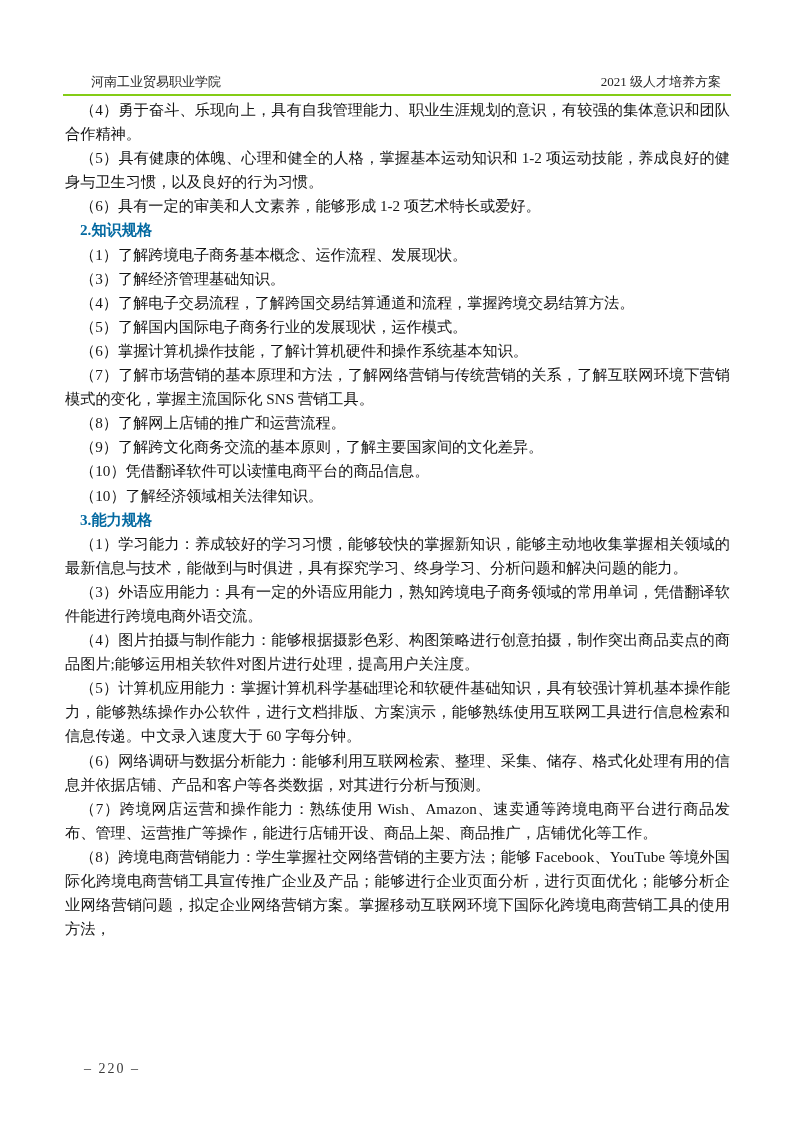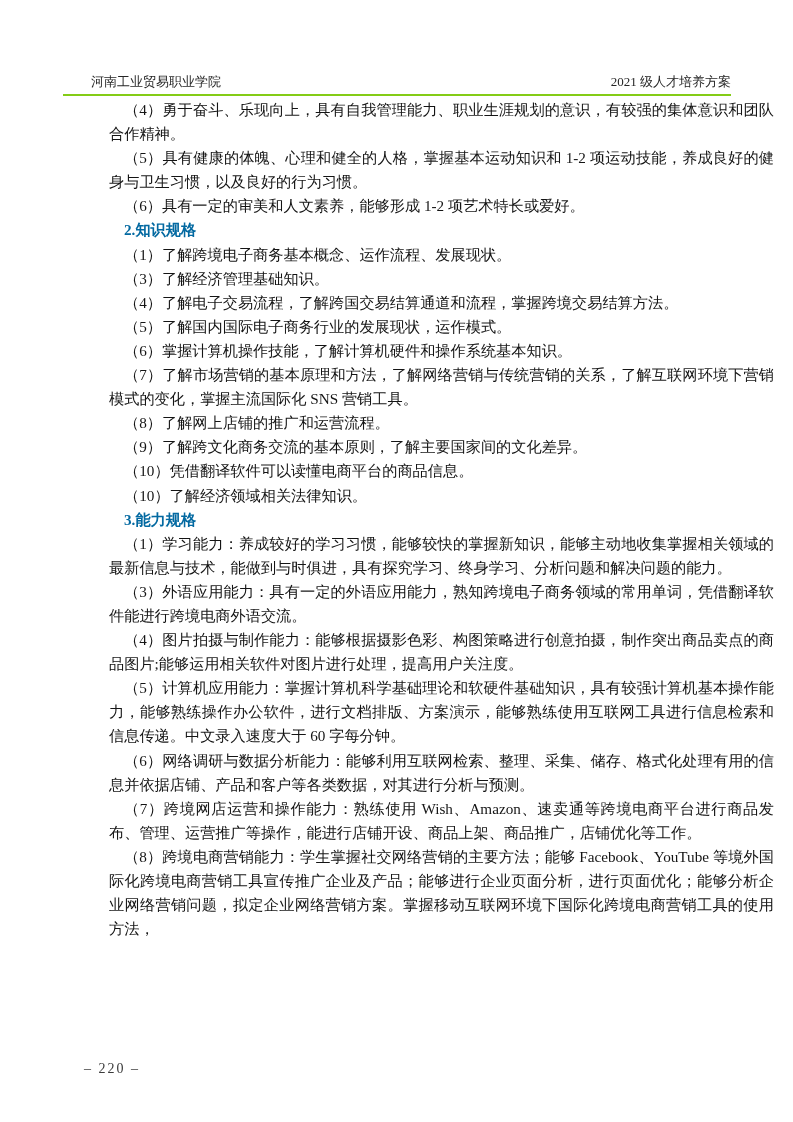--- a/index.html
+++ b/index.html
@@ -31,35 +31,34 @@
     color: #262626;
   }
   .header-left {
     position: absolute;
     left: 28px;
     bottom: 3px;
     white-space: nowrap;
   }
   .header-right {
     position: absolute;
-    right: 0;
+    right: 10px;
     bottom: 3px;
     white-space: nowrap;
   }
   .content {
     position: absolute;
     top: 98px;
     left: 65px;
     width: 665px;
     font-size: 15.2px;
     line-height: 24.1px;
     text-align: justify;
     text-justify: inter-ideograph;
     color: #141414;
-    margin-left: 44px;
   }
   .content p {
     margin: 0;
     text-indent: 15px;
   }
   .content p.heading {
     font-weight: bold;
     color: #0369a1;
   }
   .footer {

